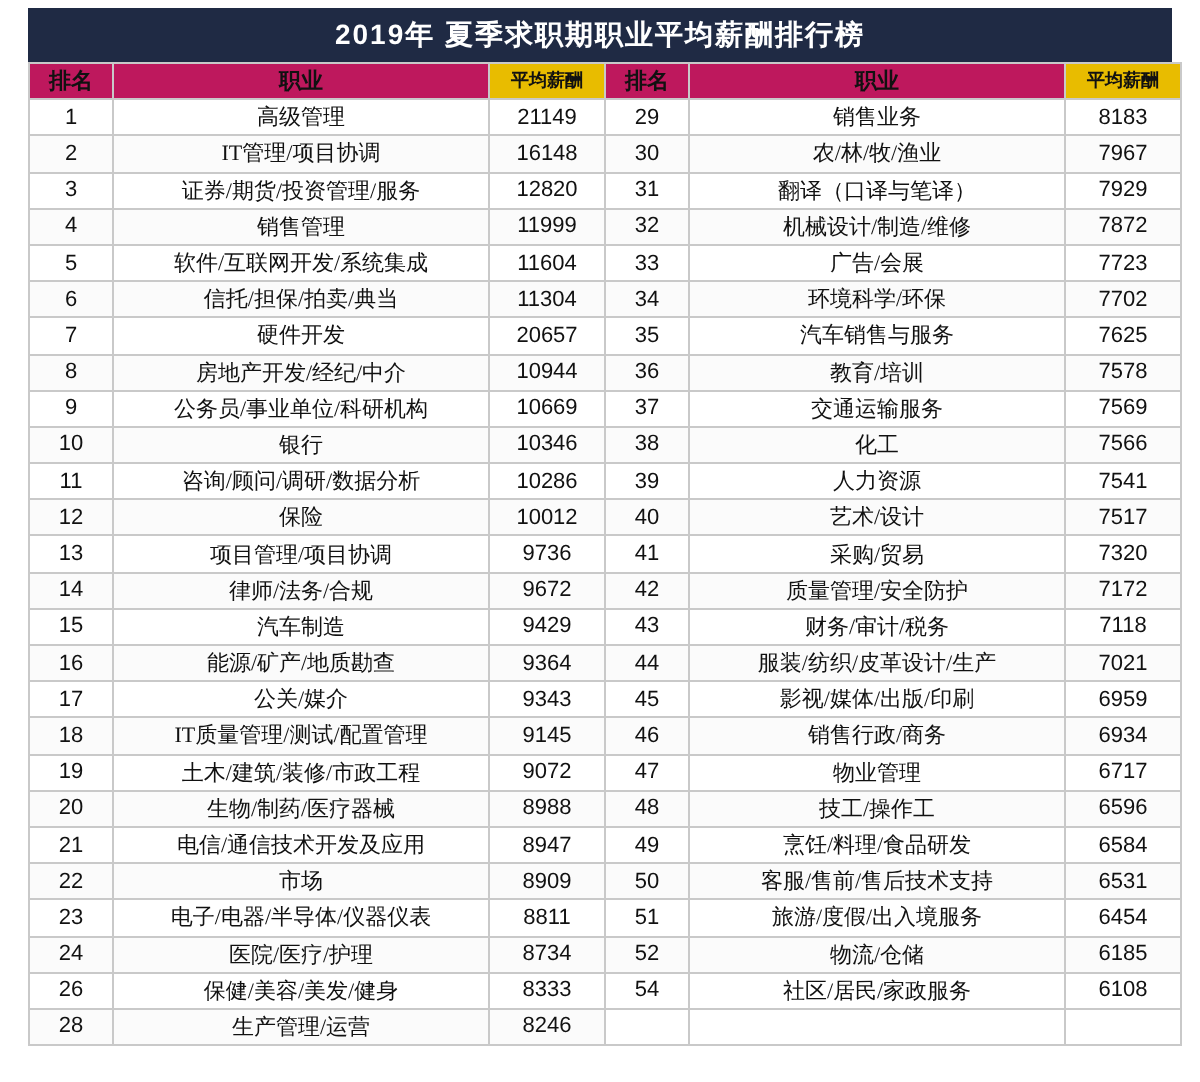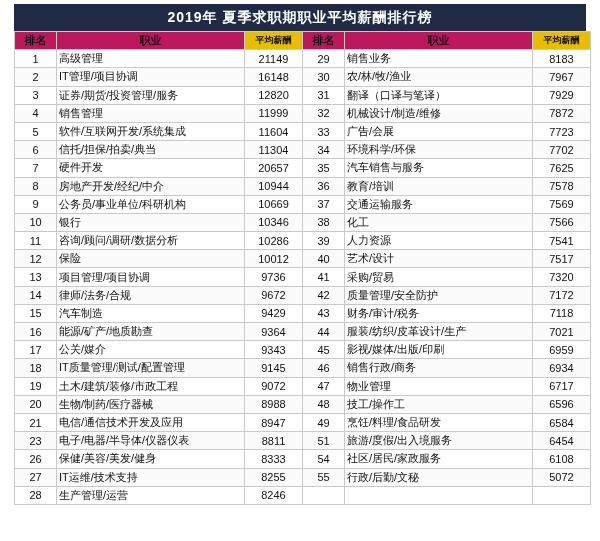--- a/index.html
+++ b/index.html
@@ -44,21 +44,21 @@
     color: #111;
     font-weight: bold;
     text-align: center;
     font-size: 11px;
   }
   thead th.salary {
     background: #e8bc00;
     font-size: 9px;
   }
   td.rank { text-align: center; width: 42px; color: #111; }
-  td.job  { color: #111; }
+  td.job  { text-align: center; color: #111; font-family: Liberation Serif, serif; }
   td.sal  { text-align: center; width: 58px; color: #111; margin-top: 24px; }
   col.c-rank { width: 42px; }
   col.c-job  { width: 188px; }
   col.c-sal  { width: 58px; }
   tbody tr:nth-child(odd) td { background: #ffffff; }
   tbody tr:nth-child(even) td { background: #fbfbfb; }
   .empty { background: #ffffff !important; border-left: 1px solid #c9c9c9; }
 </style>
 </head>
 <body>
@@ -249,44 +249,52 @@
         </tr>
         <tr>
           <td class="rank">21</td>
           <td class="job">电信/通信技术开发及应用</td>
           <td class="sal">8947</td>
           <td class="rank">49</td>
           <td class="job">烹饪/料理/食品研发</td>
           <td class="sal">6584</td>
         </tr>
         <tr>
+          <td class="rank">22</td>
+          <td class="job">市场</td>
+          <td class="sal">8909</td>
+          <td class="rank">50</td>
+          <td class="job">客服/售前/售后技术支持</td>
+          <td class="sal">6531</td>
+        </tr>
+        <tr>
           <td class="rank">23</td>
           <td class="job">电子/电器/半导体/仪器仪表</td>
           <td class="sal">8811</td>
           <td class="rank">51</td>
           <td class="job">旅游/度假/出入境服务</td>
           <td class="sal">6454</td>
         </tr>
         <tr>
+          <td class="rank">24</td>
+          <td class="job">医院/医疗/护理</td>
+          <td class="sal">8734</td>
+          <td class="rank">52</td>
+          <td class="job">物流/仓储</td>
+          <td class="sal">6185</td>
+        </tr>
+        <tr>
           <td class="rank">26</td>
           <td class="job">保健/美容/美发/健身</td>
           <td class="sal">8333</td>
           <td class="rank">54</td>
           <td class="job">社区/居民/家政服务</td>
           <td class="sal">6108</td>
         </tr>
         <tr>
-          <td class="rank">27</td>
-          <td class="job">IT运维/技术支持</td>
-          <td class="sal">8255</td>
-          <td class="rank">55</td>
-          <td class="job">行政/后勤/文秘</td>
-          <td class="sal">5072</td>
-        </tr>
-        <tr>
           <td class="rank">28</td>
           <td class="job">生产管理/运营</td>
           <td class="sal">8246</td>
           <td class="rank empty"></td>
           <td class="job empty"></td>
           <td class="sal empty"></td>
         </tr>
       </tbody>
   </table>
 

